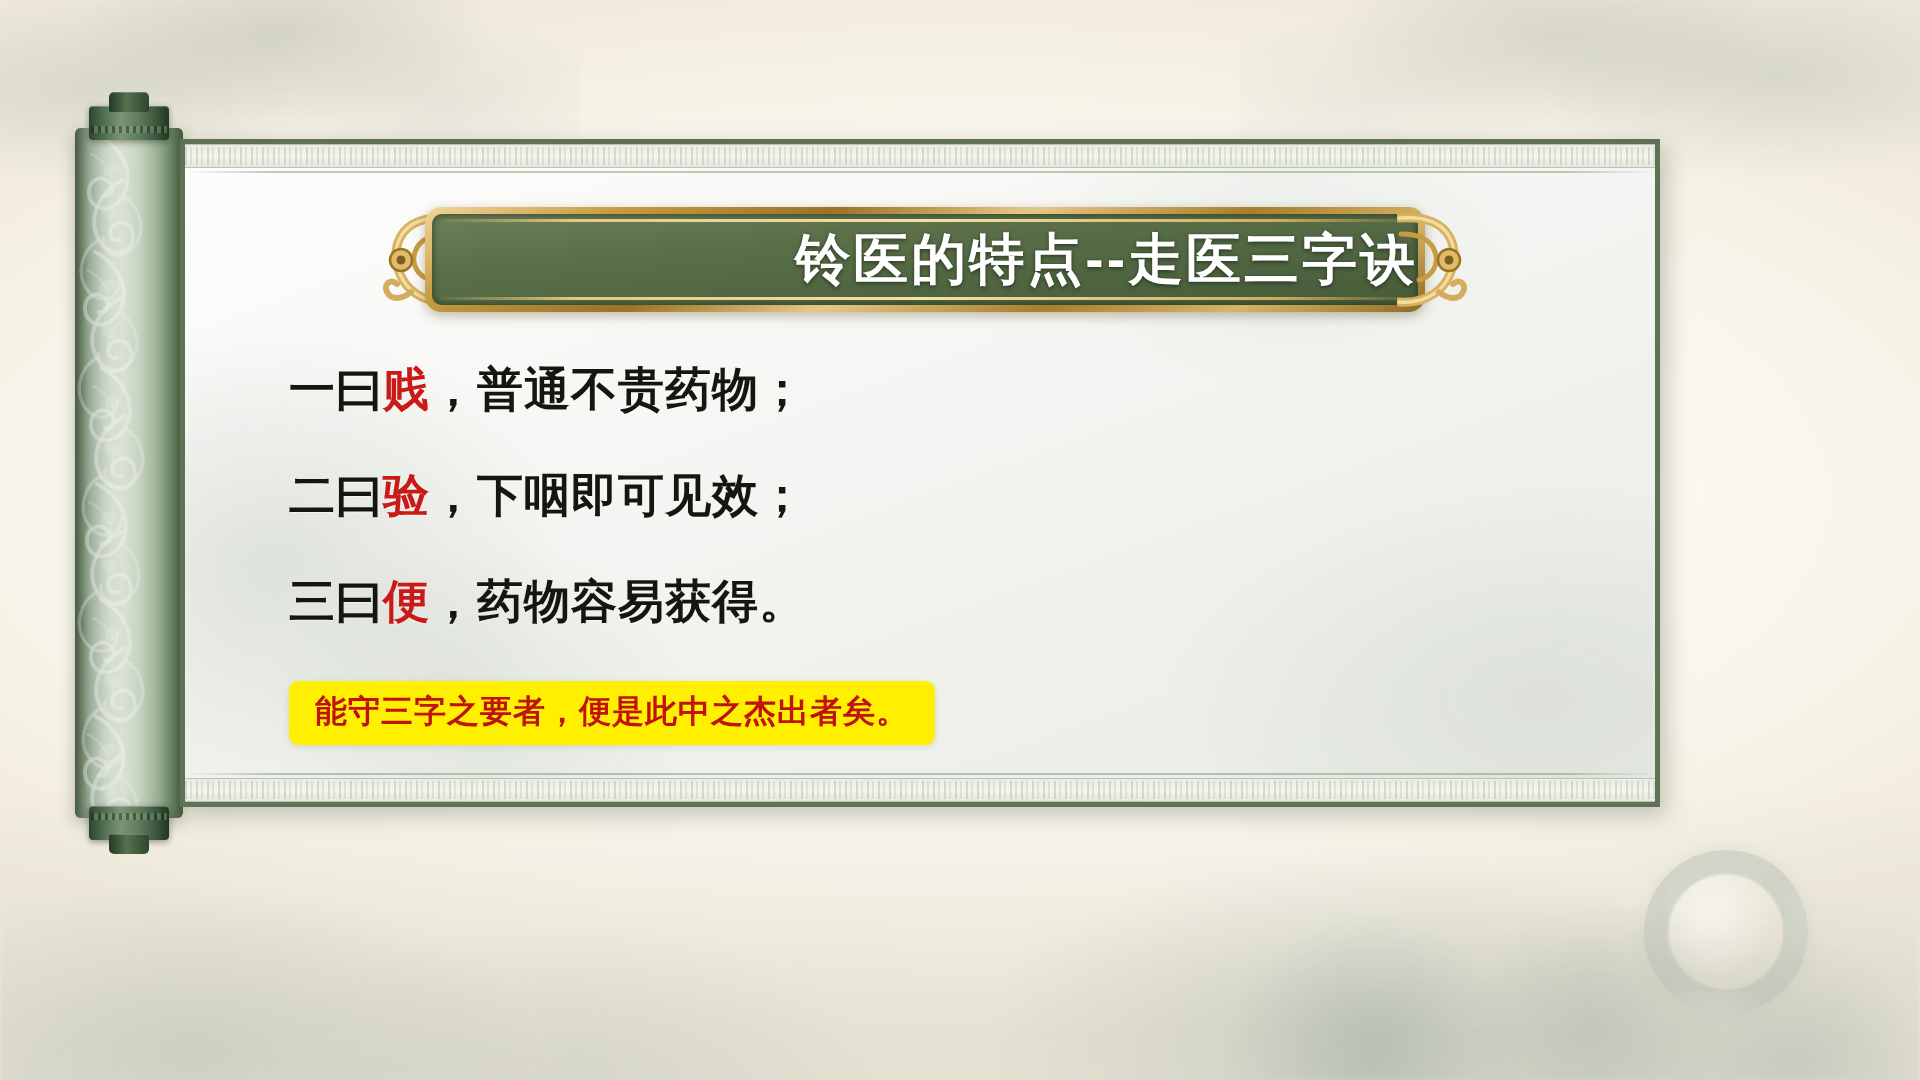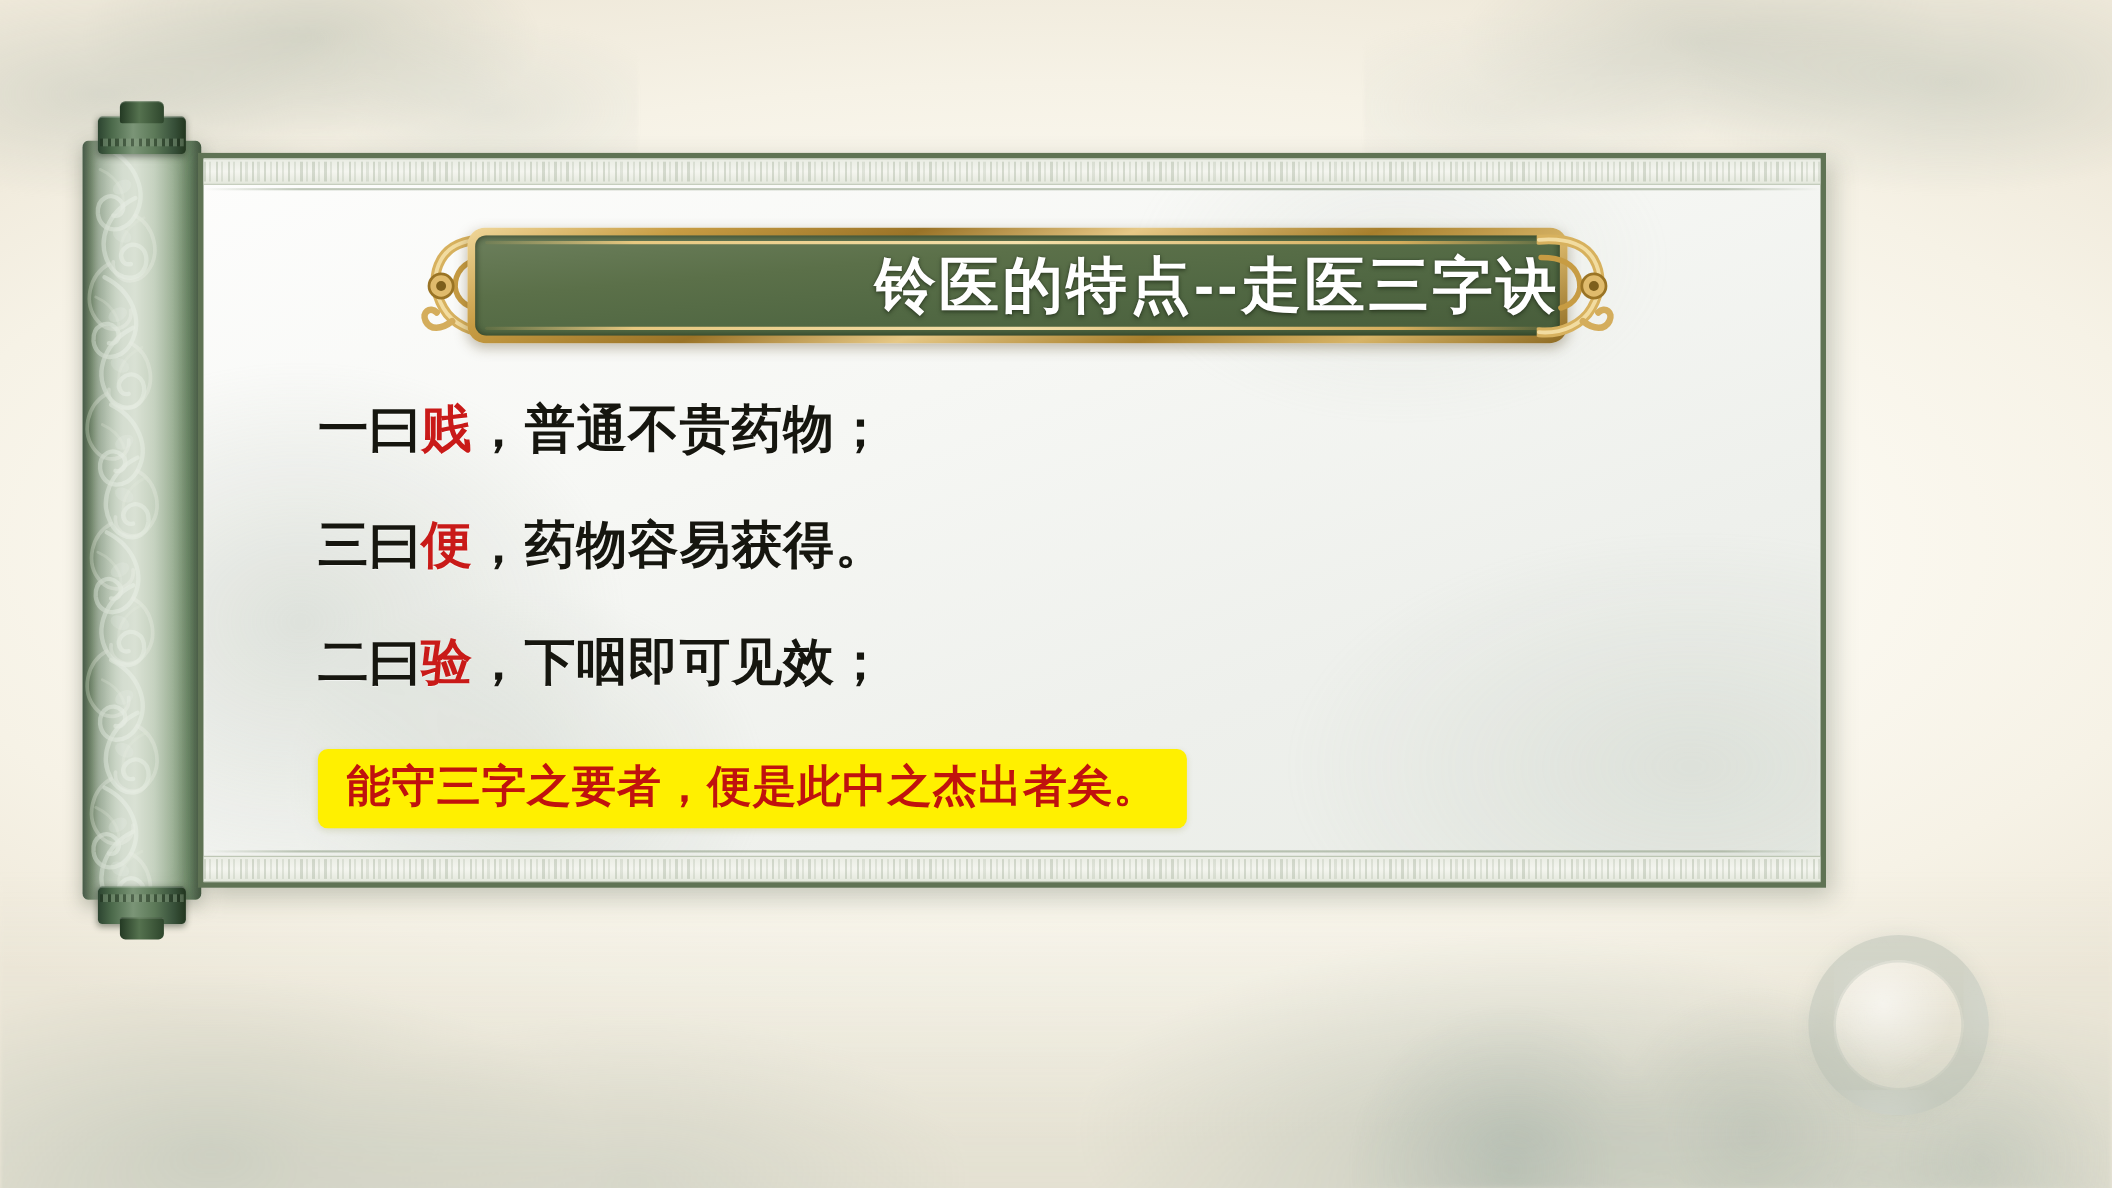--- a/index.html
+++ b/index.html
@@ -229,21 +229,21 @@
   .hl-red{color:#c91a18;}
   .highlight-box{
     display:inline-block;
     background:#fff000;
     padding:14px 26px 18px 26px;
     border-radius:9px;
     margin-top:4px;
     box-shadow:0 2px 6px rgba(120,116,20,.16);
   }
   .highlight-text{
-    font-size:40px;font-weight:bold;color:#c0120e;
+    font-size:32px;font-weight:bold;color:#c0120e;
     letter-spacing:1px;white-space:nowrap;
     line-height:1;
   }
 </style>
 </head>
 <body>
 
 <div id="slide">
 
   <div class="bg-cloud bg-top-left"></div>
@@ -329,23 +329,23 @@
             <circle cx="20" cy="52" r="4.5" fill="#7d5f1c"></circle>
             <path d="M30 84 C 20 92, 10 92, 6 84 C 2 76, 10 70, 16 76" fill="none" stroke="#d4ad5c" stroke-width="6" stroke-linecap="round"></path>
           </g>
         </svg>
       </div>
 
       <div class="body-area">
 
         <p class="body-line"><span>一曰</span><span class="hl-red">贱</span><span>，普通不贵药物；</span></p>
 
+        <p class="body-line"><span>二曰</span><span class="hl-red">验</span><span>，下咽即可见效；</span></p>
+
         <p class="body-line"><span>三曰</span><span class="hl-red">便</span><span>，药物容易获得。</span></p>
-
-        <p class="body-line"><span>二曰</span><span class="hl-red">验</span><span>，下咽即可见效；</span></p>
 
         <div class="highlight-box">
           <span class="highlight-text">能守三字之要者，便是此中之杰出者矣。</span>
         </div>
 
       </div>
     </div>
   </div>
 </div>
 

